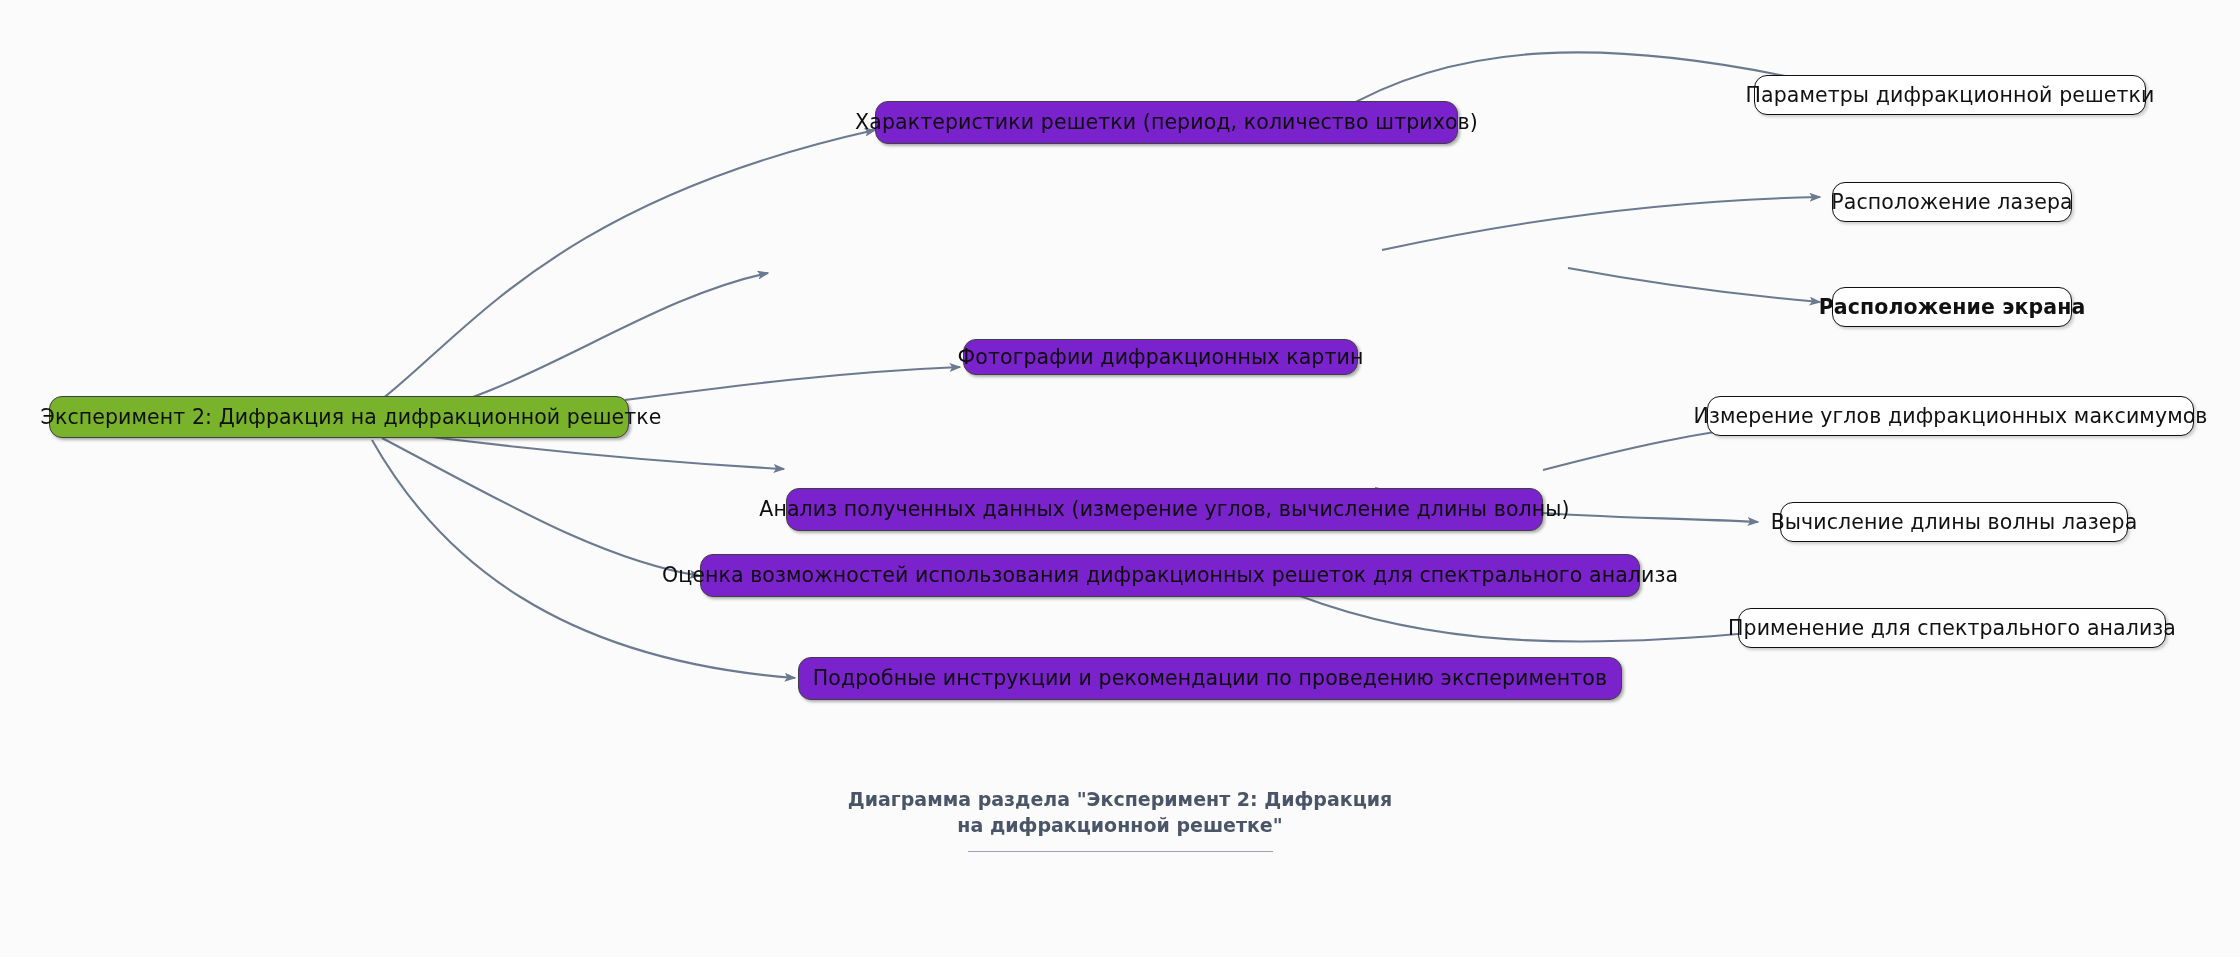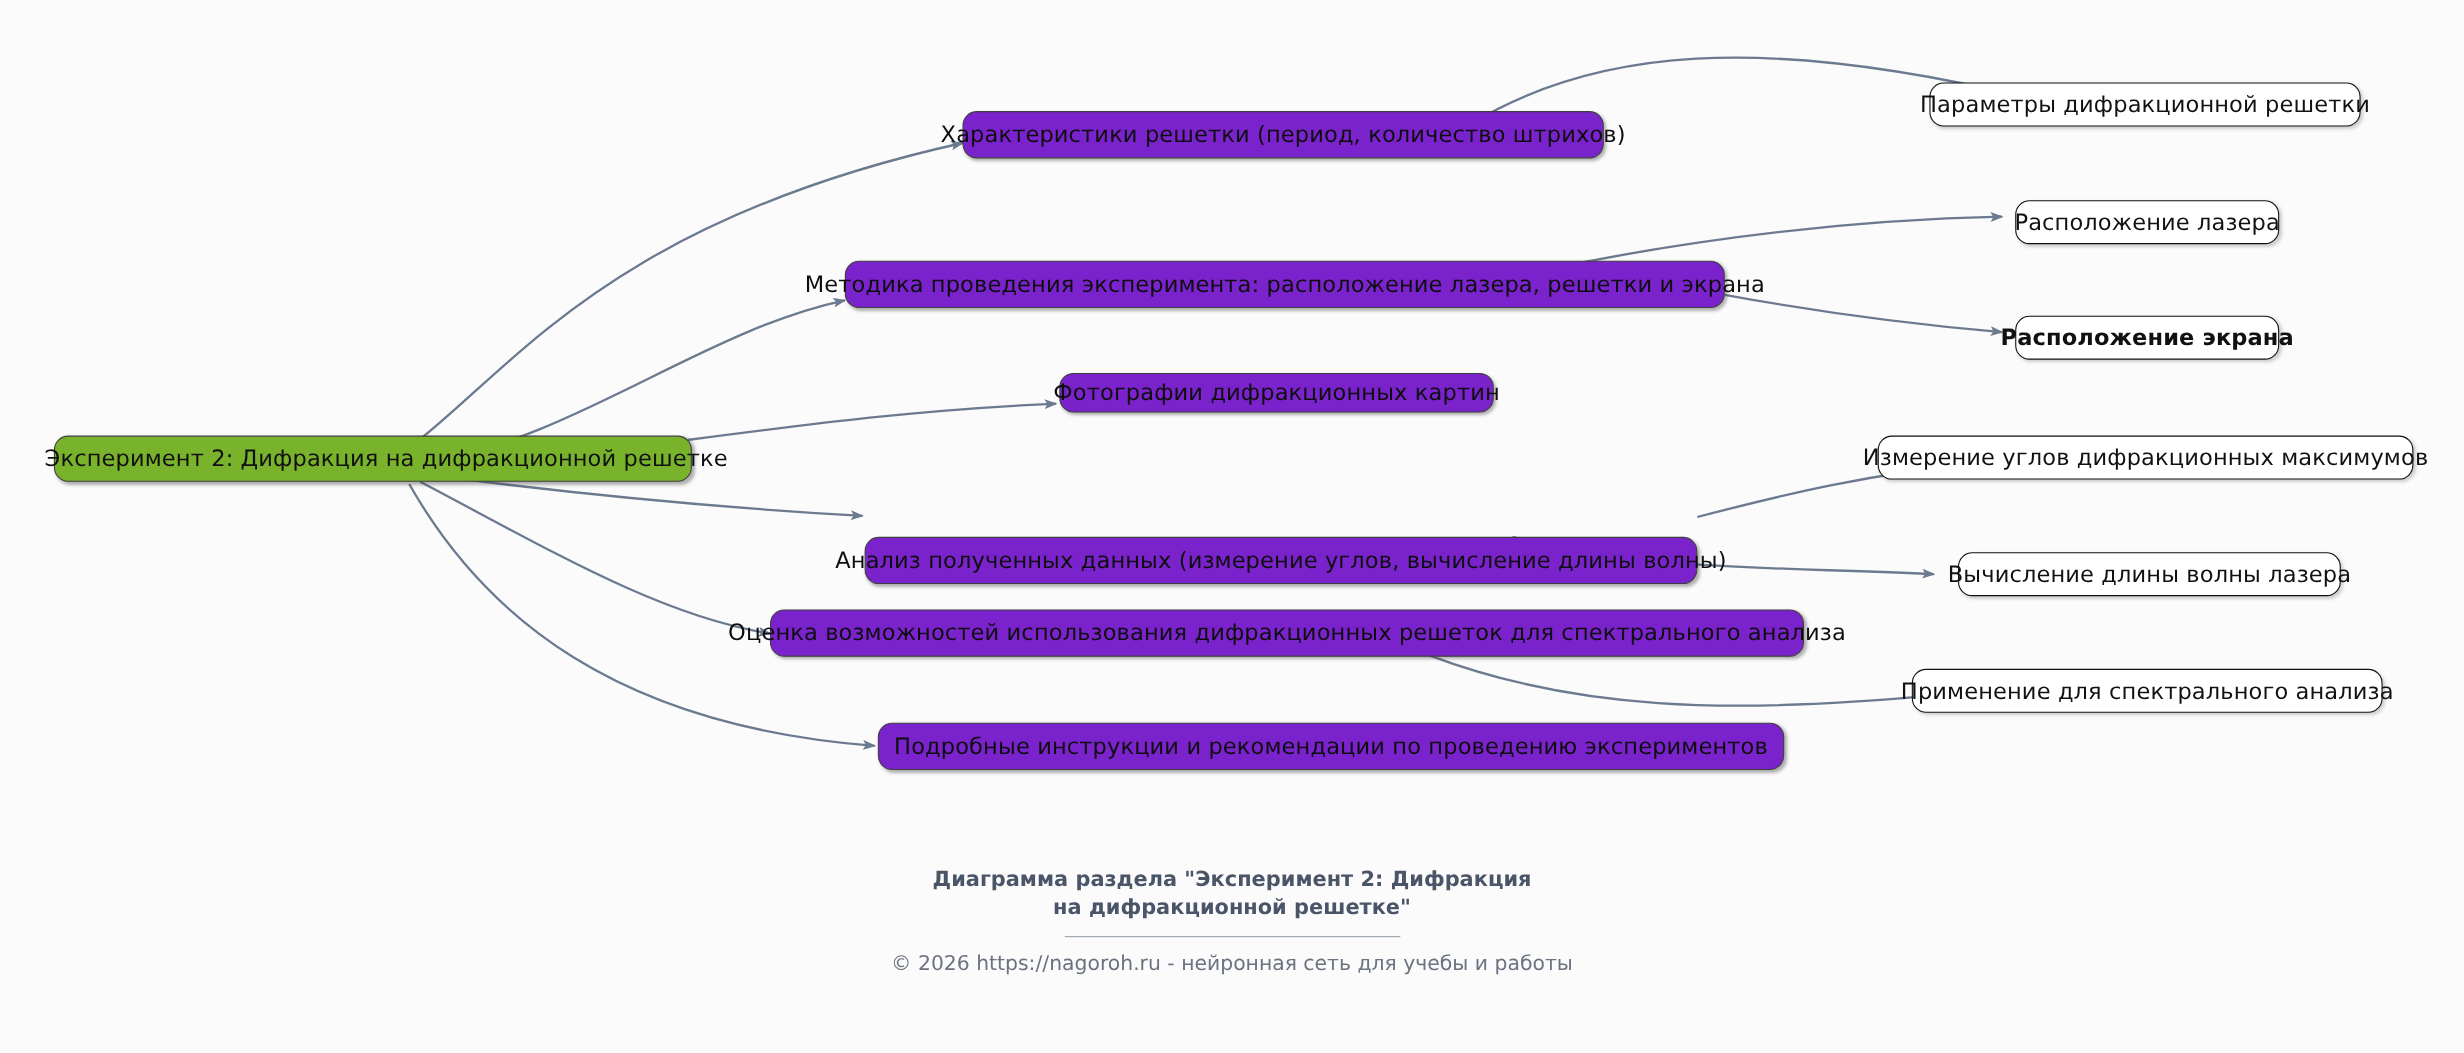--- a/index.html
+++ b/index.html
@@ -121,23 +121,20 @@
   </svg>
 
   <div class="node node-root" style="left:49px; top:396px; width:580px; height:42px;padding-left:24px;">
     <span class="node-label">Эксперимент 2: Дифракция на дифракционной решетке</span>
   </div>
 
   <div class="node node-branch" style="left:875px; top:101px; width:583px; height:43px;">
     <span class="node-label">Характеристики решетки (период, количество штрихов)</span>
   </div>
 
-  <div class="node node-branch" style="left:768px; top:237px; width:800px; height:43px;">
-    <span class="node-label">Методика проведения эксперимента: расположение лазера, решетки и экрана</span>
-  </div>
 
   <div class="node node-branch" style="left:963px; top:339px; width:395px; height:36px;">
     <span class="node-label">Фотографии дифракционных картин</span>
   </div>
 
   <div class="node node-branch" style="left:786px; top:448px; width:757px; height:43px;margin-top:40px;">
     <span class="node-label">Анализ полученных данных (измерение углов, вычисление длины волны)</span>
   </div>
 
   <div class="node node-branch" style="left:700px; top:554px; width:940px; height:43px;">
@@ -172,15 +169,14 @@
     <span class="node-label">Применение для спектрального анализа</span>
   </div>
 
   <div class="footer footer-title">
     <div>Диаграмма раздела "Эксперимент 2: Дифракция</div>
     <div>на дифракционной решетке"</div>
   </div>
 
   <div class="footer-rule"></div>
 
-  <div class="footer footer-credit">© 2026 https://nagoroh.ru - нейронная сеть для учебы и работы</div>
 
 </div>
 
 </body></html>

